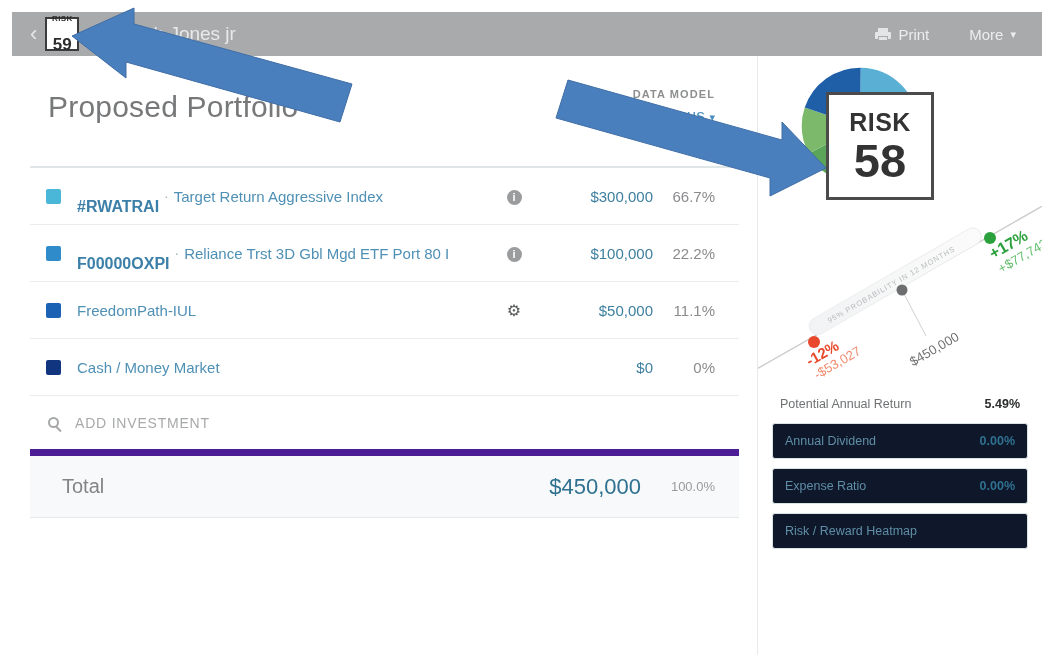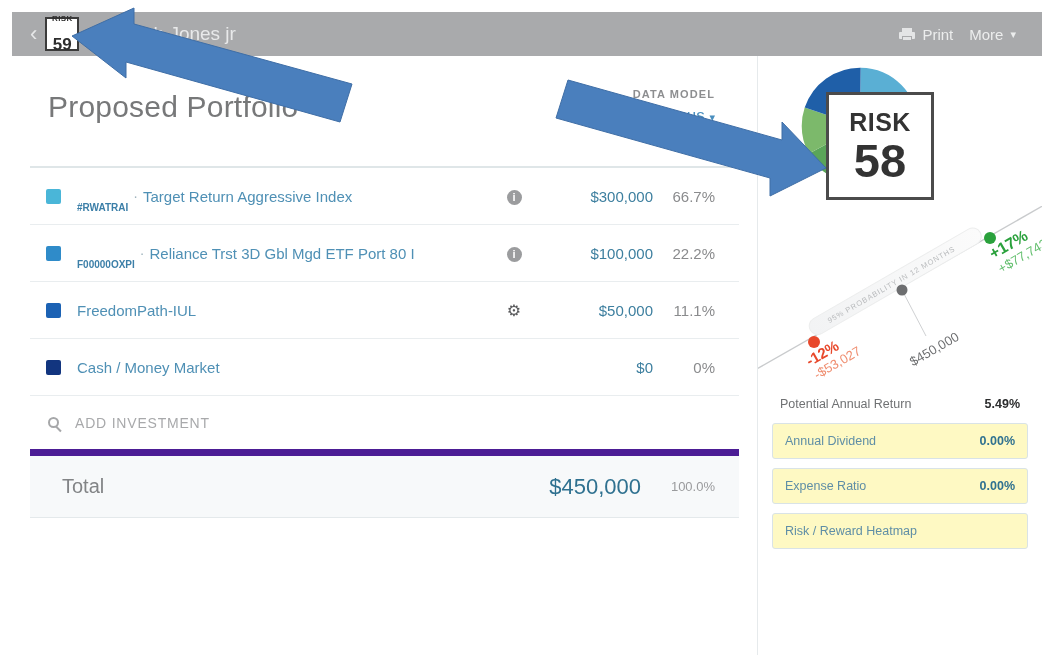--- a/index.html
+++ b/index.html
@@ -26,21 +26,21 @@
     display: flex; flex-direction: column; align-items: center; justify-content: center;
     line-height: 1;
   }
   .risk-badge-sm .lbl { font-size: 8px; font-weight: 700; color:#2e2e2e; letter-spacing: .4px; }
   .risk-badge-sm .val { font-size: 17px; font-weight: 700; color:#2e2e2e; margin-top: 13px; }
   .client-name {
     margin-left: 14px; font-size: 19px; color:#e8e9ea; font-weight: 400;
     white-space: nowrap;
   }
   .topbar-right {
-    margin-left: auto; display: flex; align-items: center; gap: 16px;
+    margin-left: auto; display: flex; align-items: center; gap: 40px;
     padding-right: 26px;
   }
   .tb-item { display:flex; align-items:center; gap:7px; color:#eceded; font-size:15px; }
   .printer {
     width: 16px; height: 13px; position: relative; display:inline-block;
   }
   .printer .body { position:absolute; left:0; top:4px; width:16px; height:7px; background:#e4e5e6; border-radius:1px; }
   .printer .top  { position:absolute; left:3px; top:0; width:10px; height:4px; background:#e4e5e6; }
   .printer .out  { position:absolute; left:3px; top:8px; width:10px; height:5px; background:#e4e5e6; border:1px solid #a9aaac;}
   .caret-dn { font-size: 11px; }
@@ -66,21 +66,21 @@
   .blend-name { font-size: 19px; color:#6e6f71; }
   .type-sort { margin-left:auto; font-size: 11px; color:#4a8fbf; letter-spacing: 1px; font-weight:600;}
   .type-sort .caret-dn { font-size: 10px; margin-left: 3px; }
 
   .rows { border-top: 2px solid #dfe6e8; margin: 0 18px; }
   .inv-row {
     display:flex; align-items:center; height:57px;
     border-bottom: 1px solid #e9edef; padding: 0 24px 0 16px;
   }
   .swatch { width: 15px; height: 15px; border-radius: 2px; margin-right: 16px; flex: 0 0 auto; }
-  .inv-ticker { font-size: 10px; font-weight: 700; color:#3c7fa8;margin-top:22px; }
+  .inv-ticker { font-size: 16px; font-weight: 700; color:#3c7fa8;margin-top:22px; }
   .inv-dot { color:#9fb4bd; margin: 0 5px; font-size: 14px;}
   .inv-desc { font-size: 15px; color:#4f90b5; font-weight: 400;}
   .inv-name-plain { font-size: 15px; color:#4f90b5; }
   .row-icon { margin-left:auto; margin-right: 34px; color:#9b9c9e; width:18px; text-align:center; }
   .icon-info {
     display:inline-block; width:15px; height:15px; border-radius:50%;
     background:#9b9c9e; color:#fff; font-size:11px; font-weight:700;
     line-height:15px; text-align:center;
   }
   .icon-gear { font-size: 16px; color:#58595b; }
@@ -124,21 +124,21 @@
   .range-chart { position: relative; height: 185px; overflow: hidden; }
 
   .metrics { padding: 0 14px; }
   .metric-top {
     display:flex; align-items:flex-start; padding: 6px 8px 12px 8px;
   }
   .metric-top .k { font-size: 12.5px; color:#6f7173; }
   .metric-top .v { margin-left:auto; font-size: 12.5px; color:#2c2d2e; font-weight:700; }
   .metric-box {
     display:flex; align-items:center; height: 36px; padding: 0 12px;
-    border: 1px solid #d9e3e6; border-radius: 3px; margin-bottom: 9px; background:#fef9c3;
+    border: 1px solid #d9e3e6; border-radius: 3px; margin-bottom: 9px; background:#0f172a;
   }
   .metric-box .k { font-size: 12.5px; color:#5f8ea6; }
   .metric-box .v { margin-left:auto; font-size: 12.5px; color:#2f7190; font-weight: 700; }
   .metric-box.link .k { color:#5f8ea6; }
 
   
   .arrows { position:absolute; inset:0; pointer-events:none; }
 </style>
 </head>
 <body>

